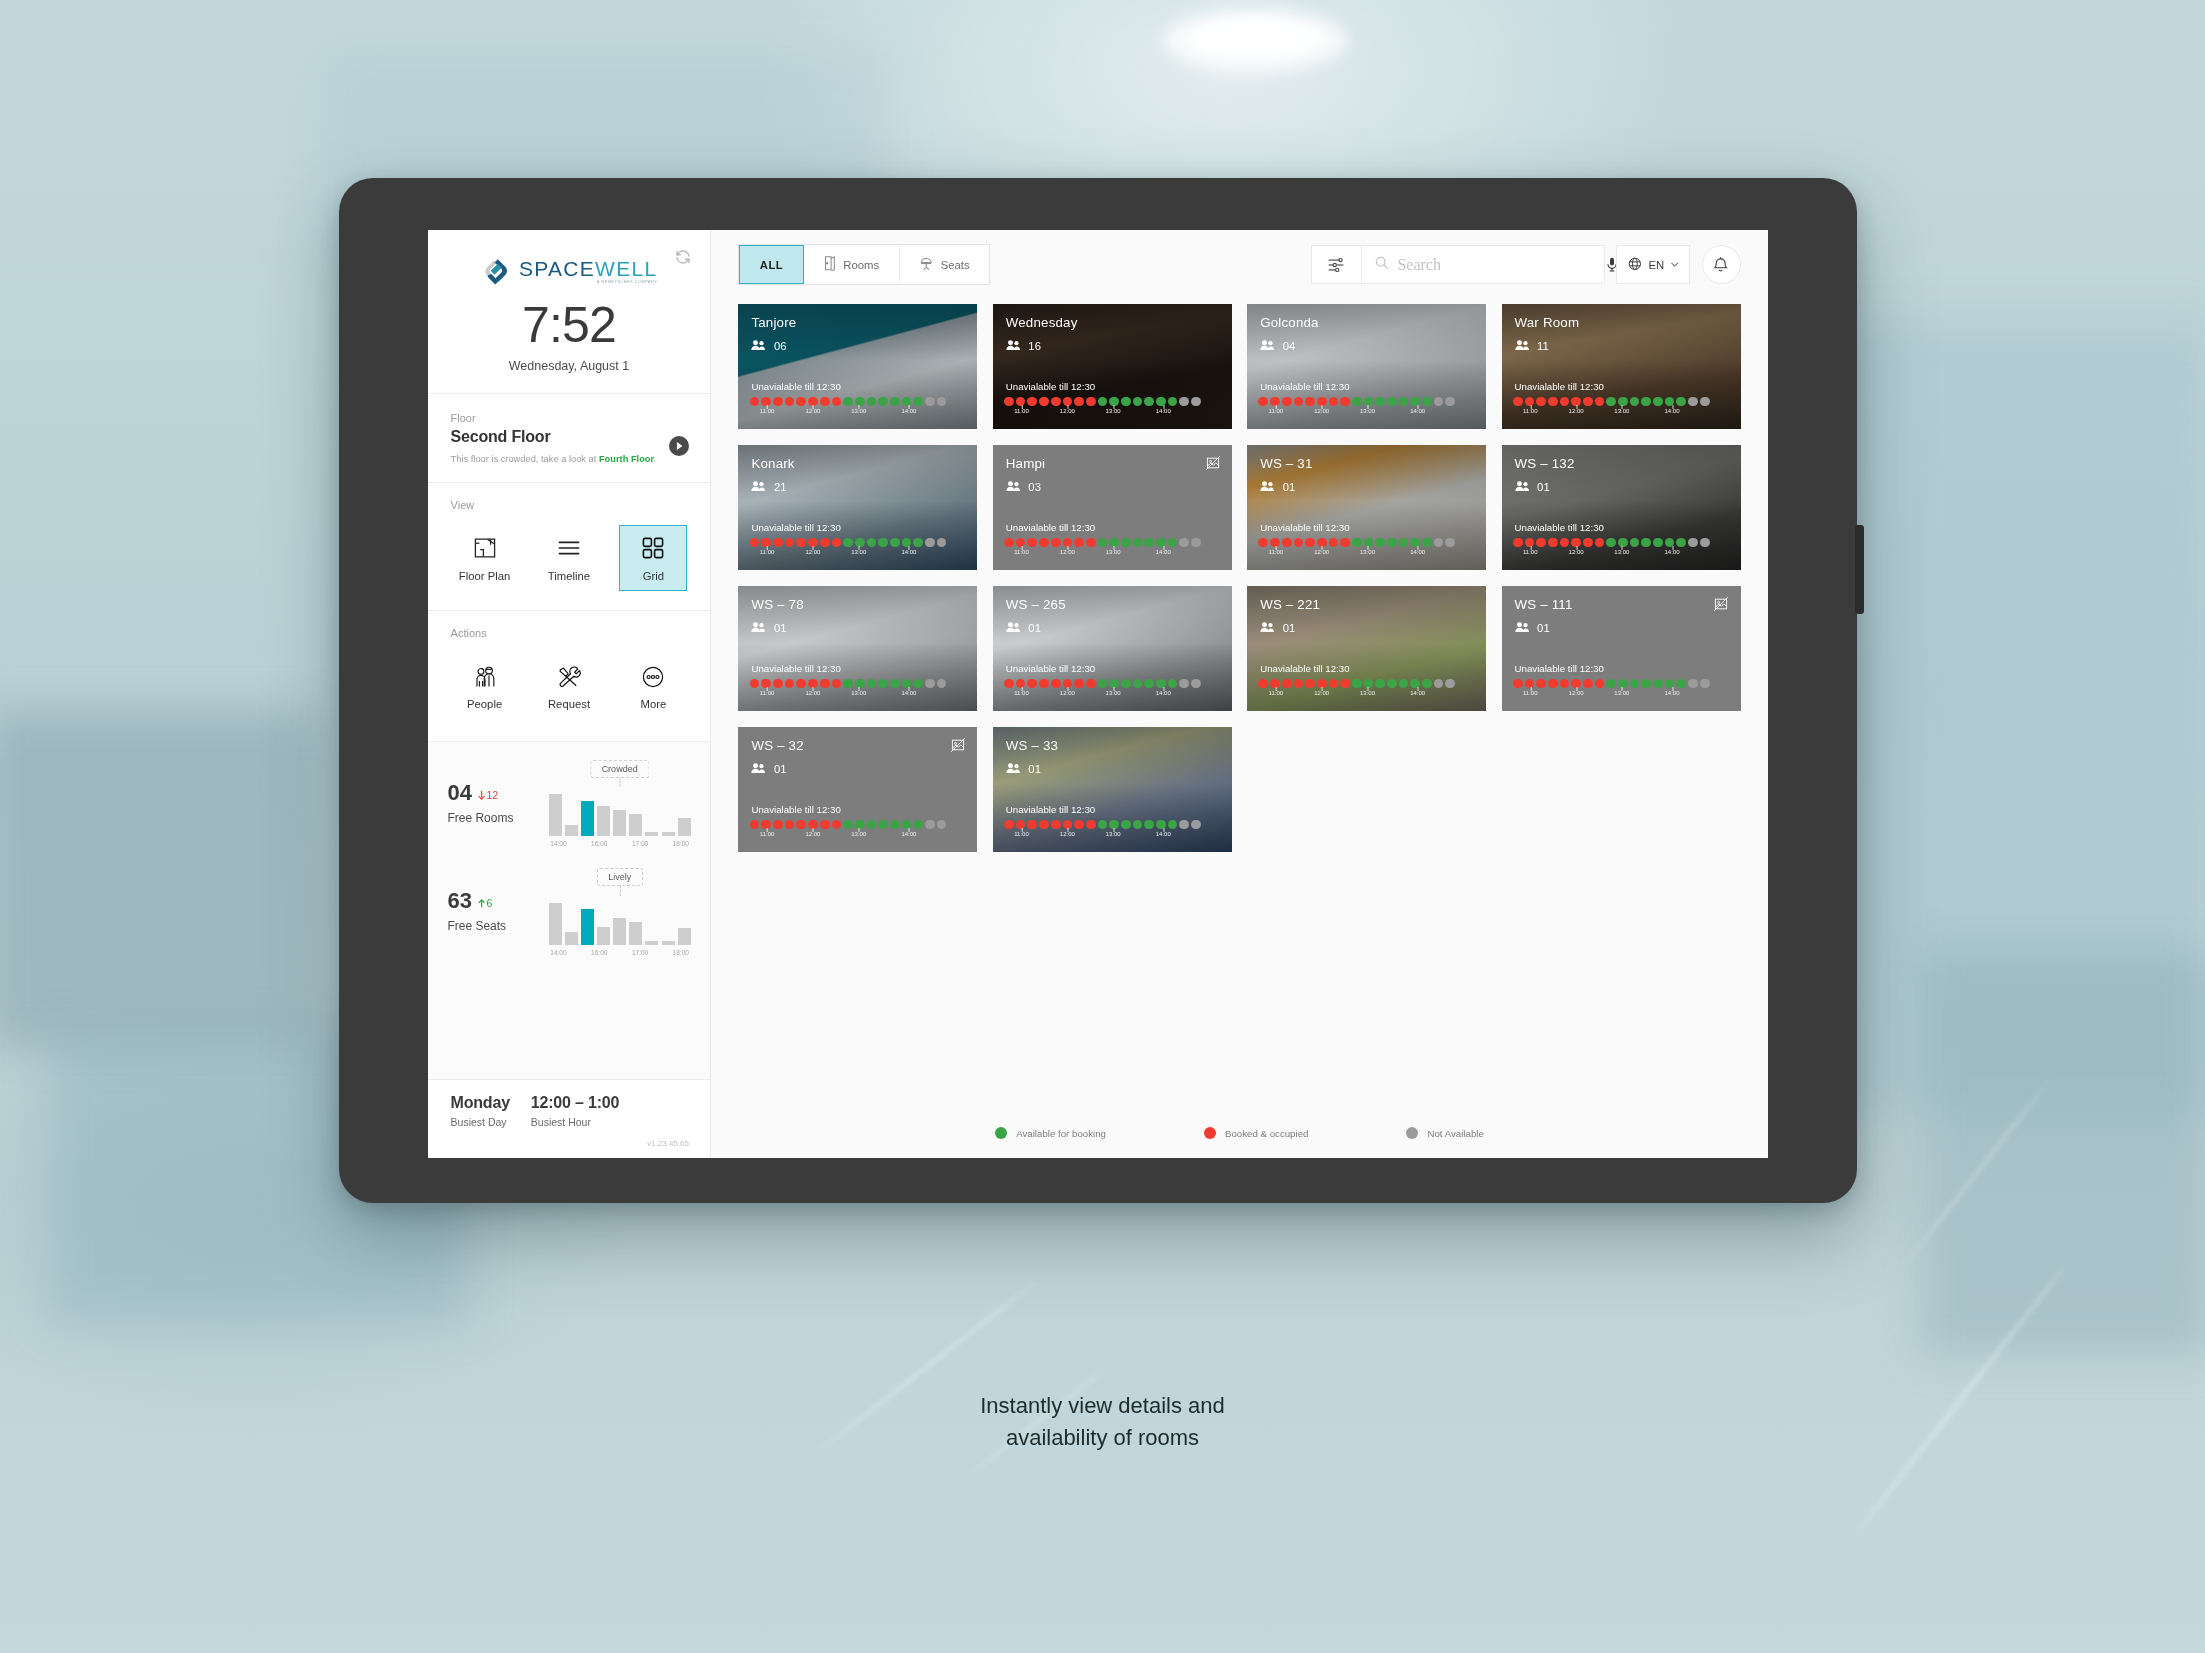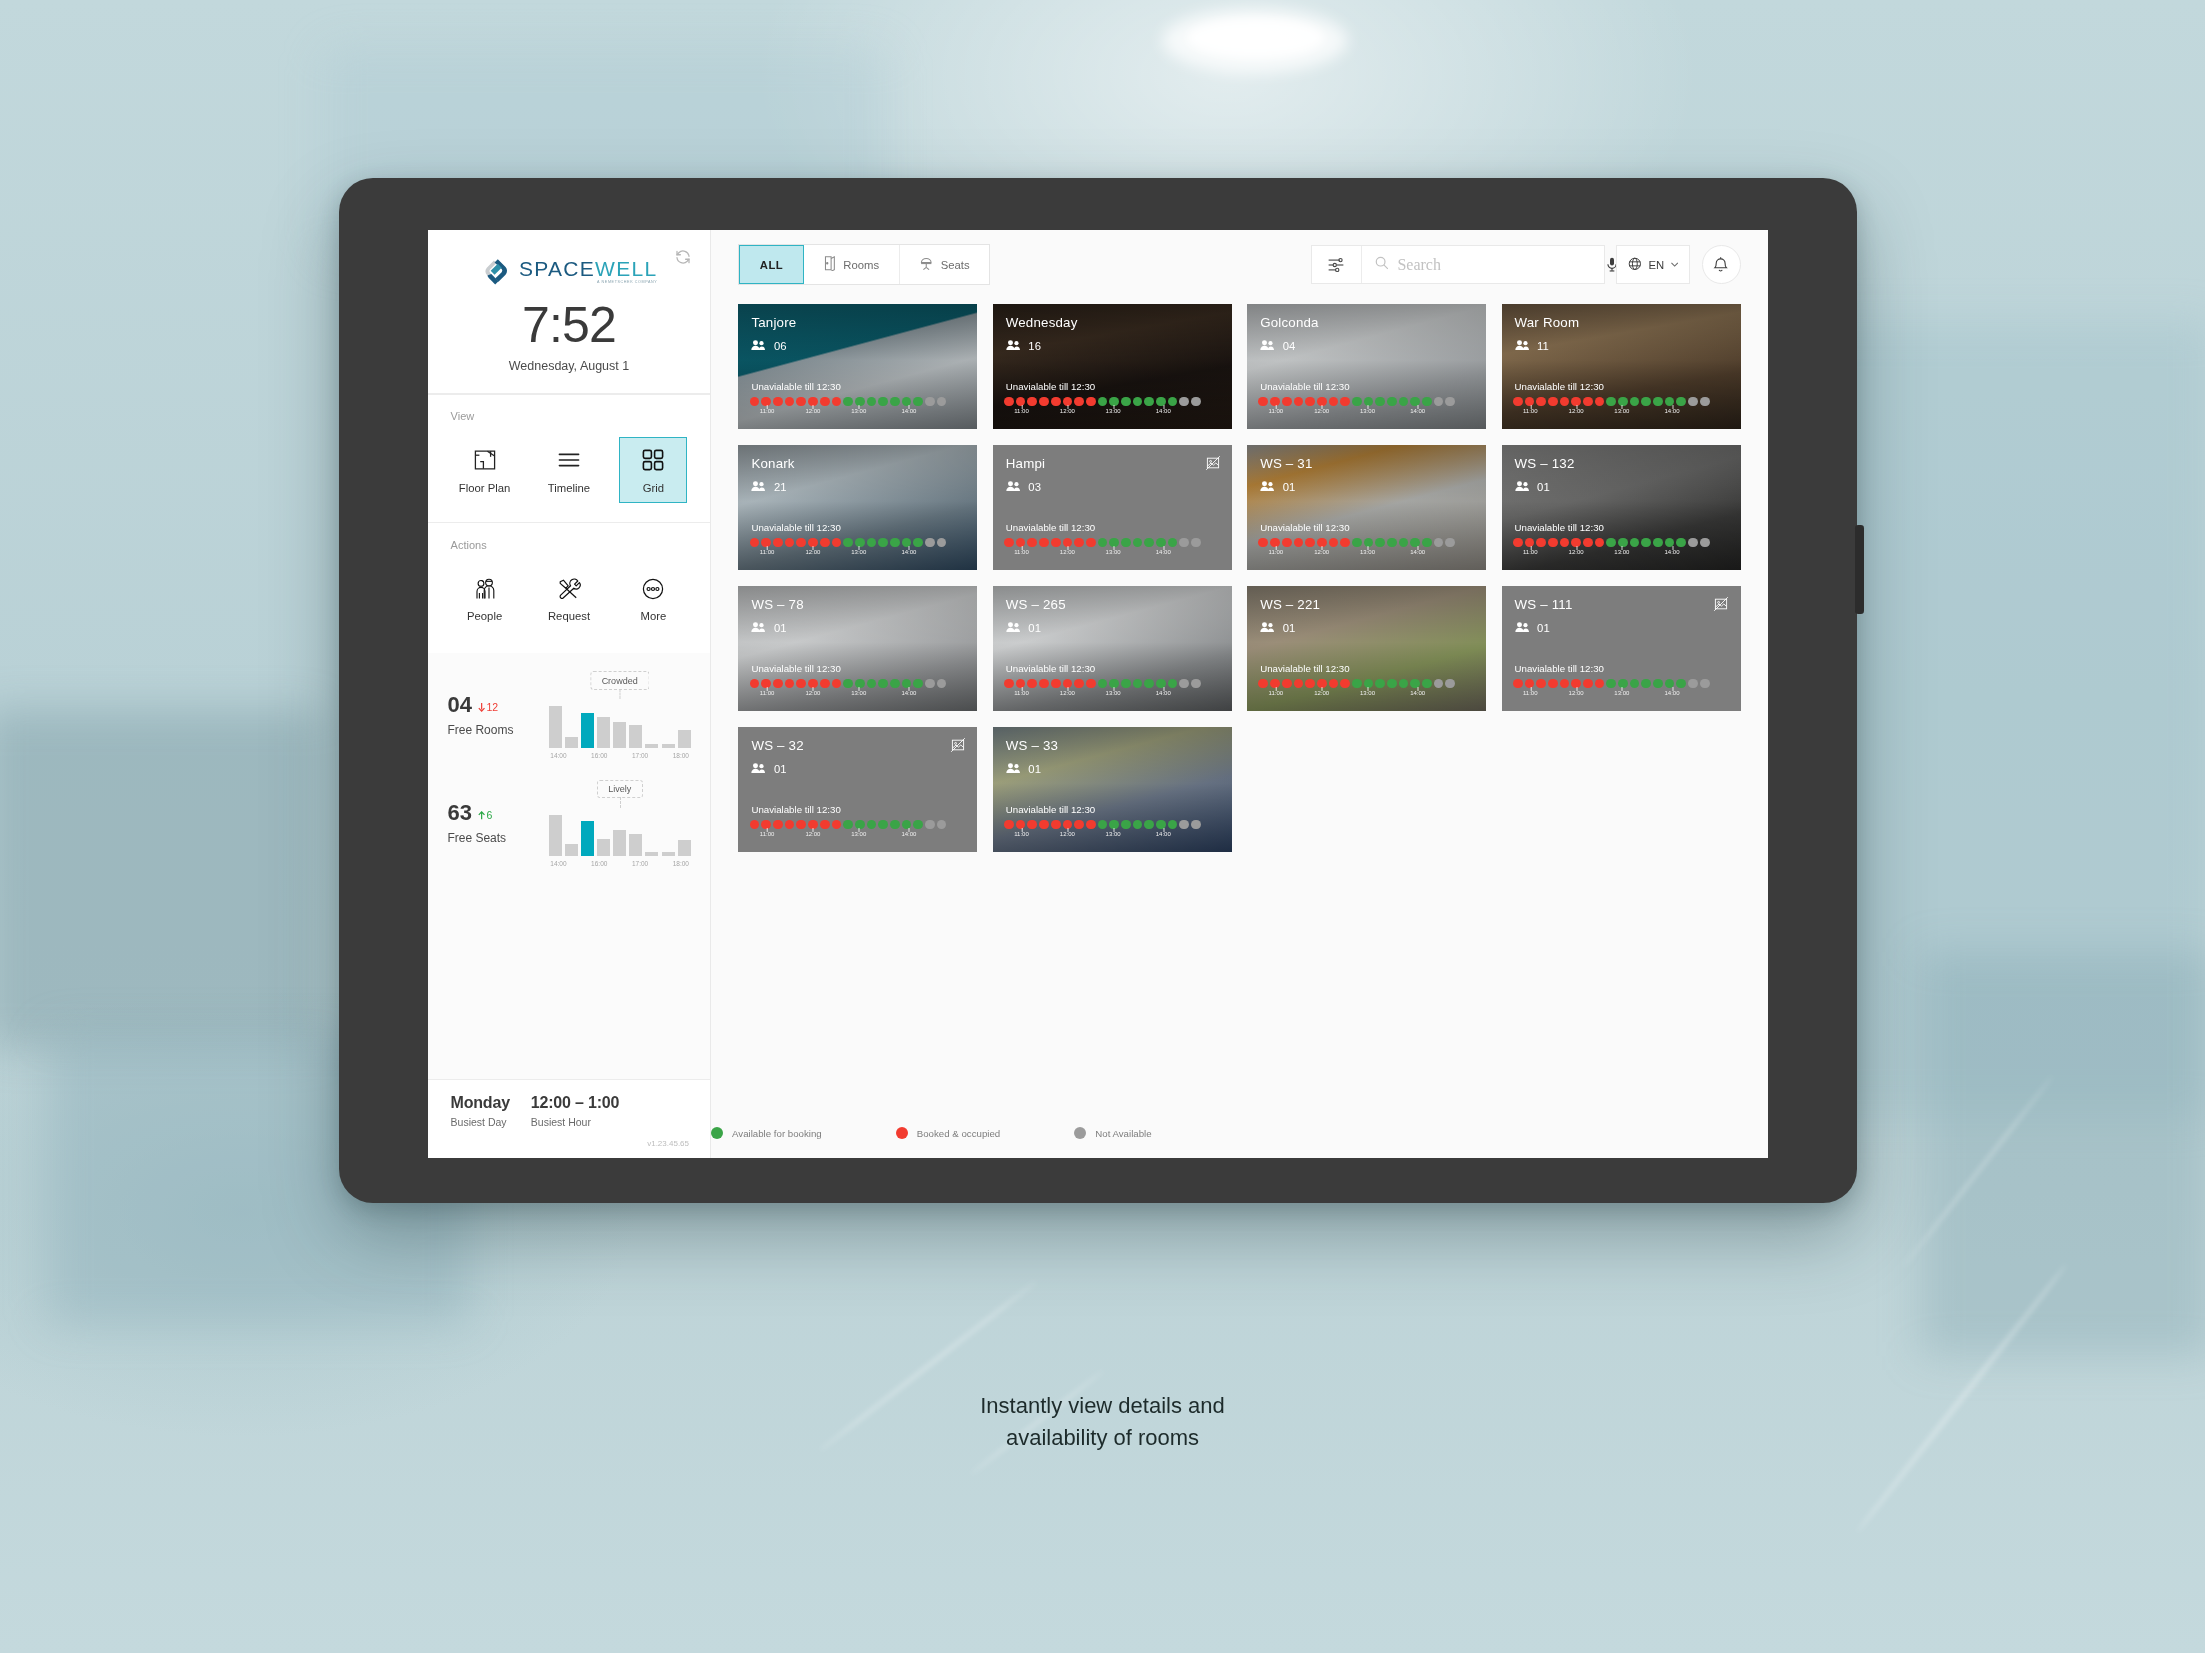--- a/index.html
+++ b/index.html
@@ -225,21 +225,21 @@
     position: absolute; top: 0; transform: translateX(-50%);
     font-size: 6px; color: #f0f0f0; white-space: nowrap; text-align: center;
   }
   .tl-tick::before {
     content: ""; position: absolute; left: 50%; top: -2.4px;
     width: 0.8px; height: 3.2px; background: rgba(255,255,255,0.8);
   }
 
   .legend {
     height: 50px; flex-shrink: 0;
-    display: flex; align-items: center; gap: 74px;
+    display: flex; align-items: center; justify-content: center; gap: 98px;
   }
   .legend-item { display: flex; align-items: center; gap: 9px; font-size: 9.7px; color: #7d7d7d; }
   .legend-dot { width: 12px; height: 12px; border-radius: 50%; }
 
   
   .caption { position: absolute; left: 0; right: 0; top: 1372px; text-align: center; }
   .caption-title {
     font-size: 45px; font-weight: 400; color: #101010;
     letter-spacing: 1.2px;
   }
@@ -292,20 +292,32 @@
             </div>
             <div class="logo-tag">A NEMETSCHEK COMPANY</div>
           </div>
         </div>
         <div class="clock">7:52</div>
         <div class="clock-date">Wednesday, August 1</div>
       </div>
 
       <div class="sb-divider"></div>
 
+      <div class="floor-block">
+        <div class="sb-label">Floor</div>
+        <div class="floor-name">Second Floor</div>
+        <div class="floor-note">
+          <span>This floor is crowded, take a look at </span><b>Fourth Floor</b>
+        </div>
+        <div class="floor-arrow">
+          <svg width="7.3" height="8" viewBox="0 0 9 10">
+              <path d="M1 0 L8 5 L1 10 Z" fill="#fff"></path>
+            </svg>
+        </div>
+      </div>
 
       <div class="sb-divider"></div>
 
       <div class="view-block">
         <div class="sb-label">View</div>
         <div class="opt-row">
 
           <div class="opt">
             <span class="opt-icon">
               <svg width="24" height="24" viewBox="0 0 30 30" fill="none" stroke="#222" stroke-width="1.6">

